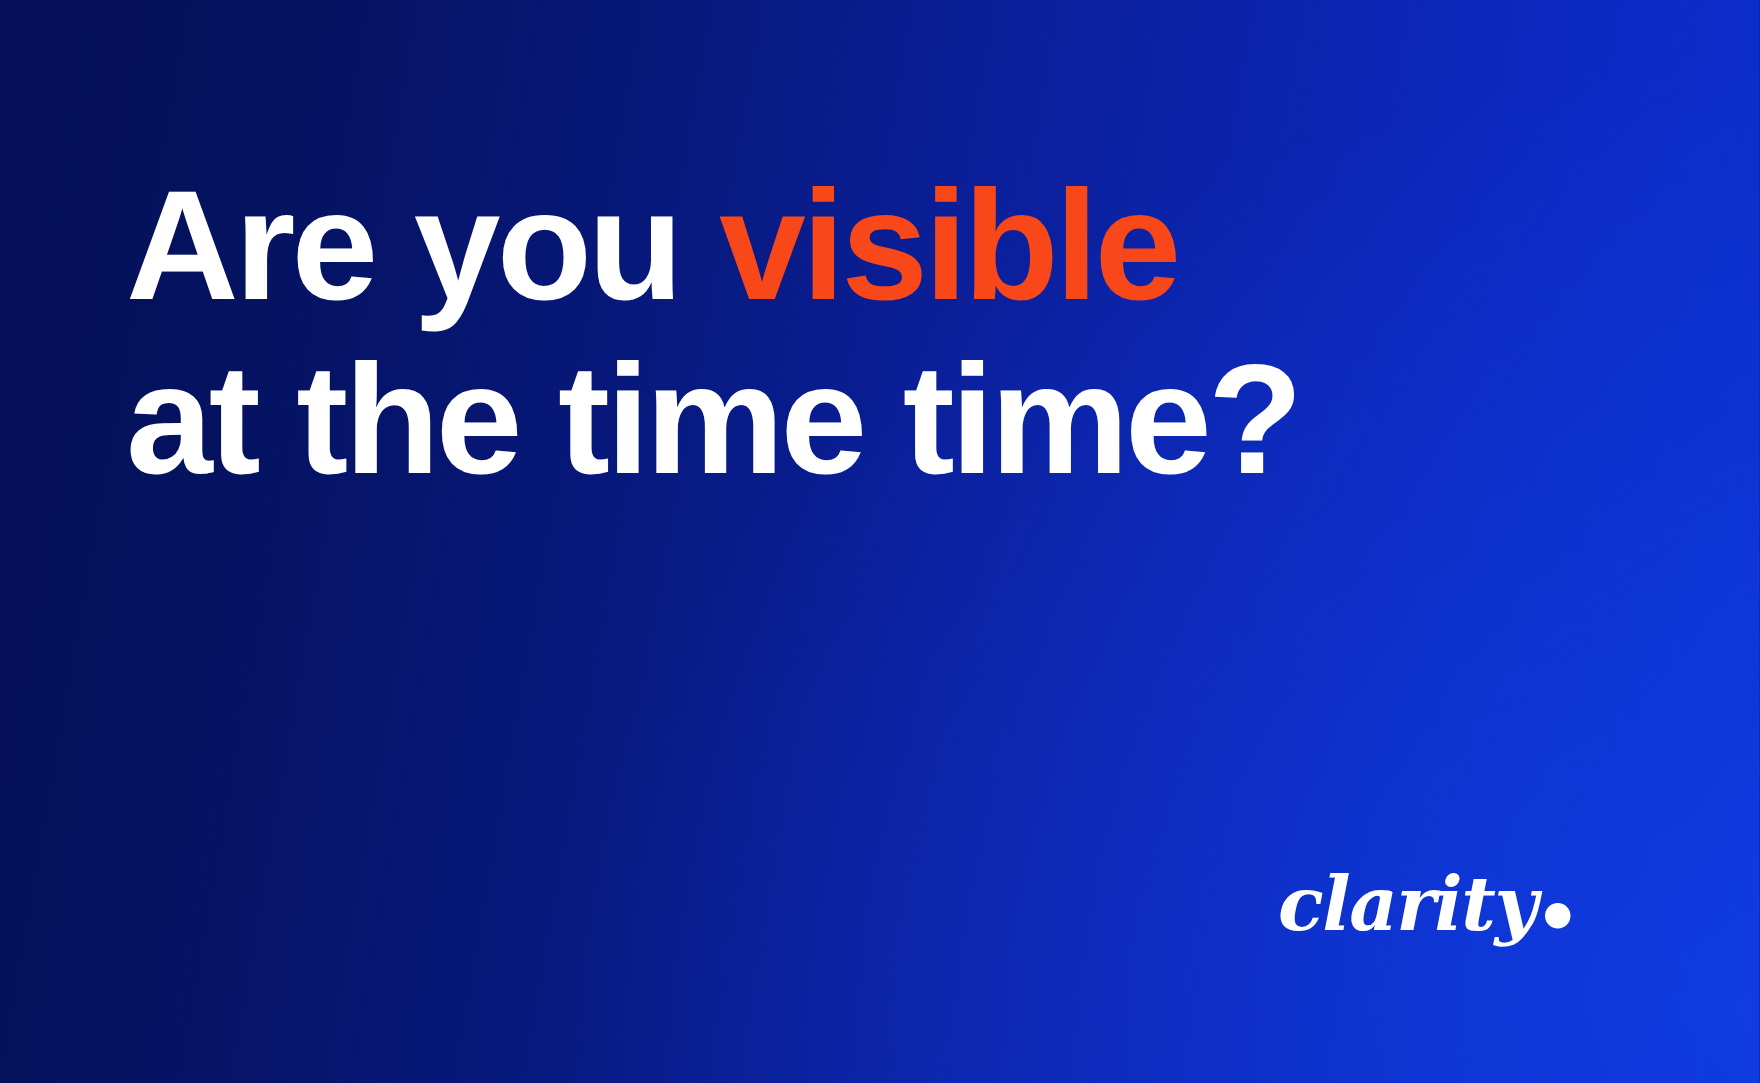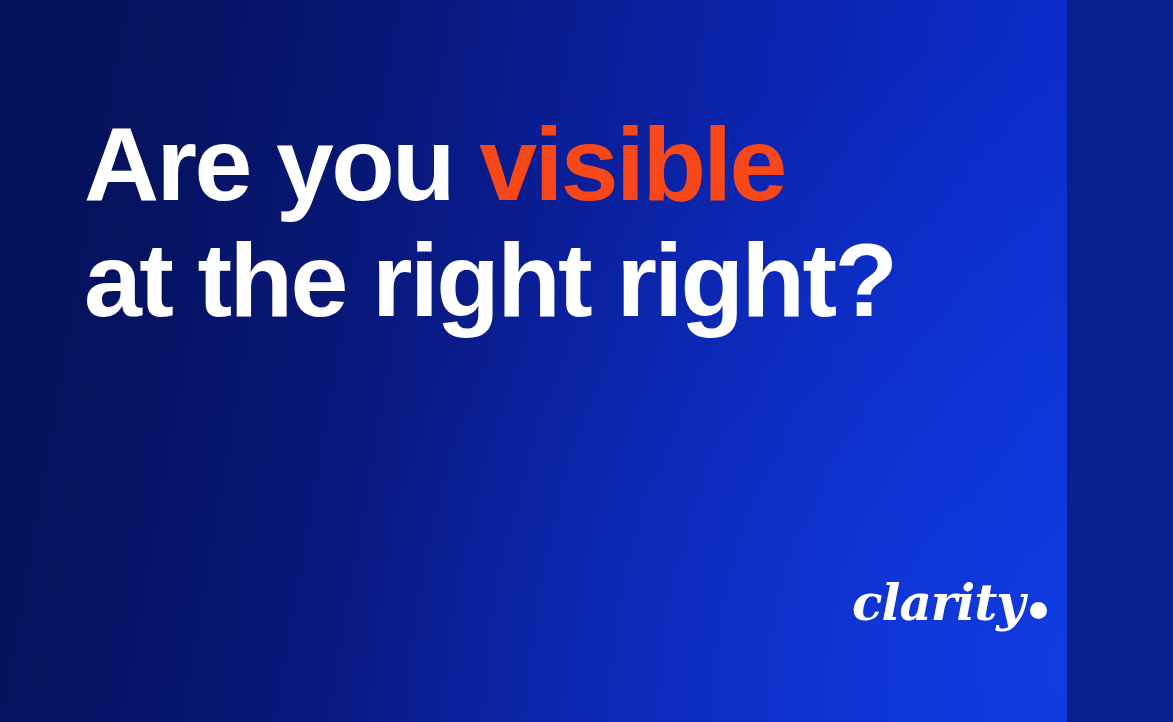--- a/index.html
+++ b/index.html
@@ -9,21 +9,21 @@
   body {
     width: 1173px;
     height: 722px;
     overflow: hidden;
     font-family: "Liberation Sans", sans-serif;
     background: #0A1F8E;
   }
 
   #slide {
     position: relative;
-    width: 1067px;
+    width: 1173px;
     height: 722px;
     overflow: hidden;
     
     background:
       radial-gradient(120% 150% at 102% 92%, rgba(20,70,240,0.55) 0%, rgba(20,70,240,0.0) 58%),
       linear-gradient(100deg,
         #04105A 0%,
         #05125F 14%,
         #071776 32%,
         #0A1E96 50%,
@@ -84,21 +84,21 @@
     transform: translateY(-1px);
   }
 </style>
 </head>
 <body>
 
 <div id="slide">
 
   <h1 class="headline">
     <span class="line"><span>Are you </span><span class="accent">visible</span></span>
-    <span class="line">at the right right?</span>
+    <span class="line">at the time time?</span>
   </h1>
 
   <div class="logo">
     <span class="logo-word">clarity</span>
     <span class="logo-dot"></span>
   </div>
 
 </div>
 
 </body></html>

